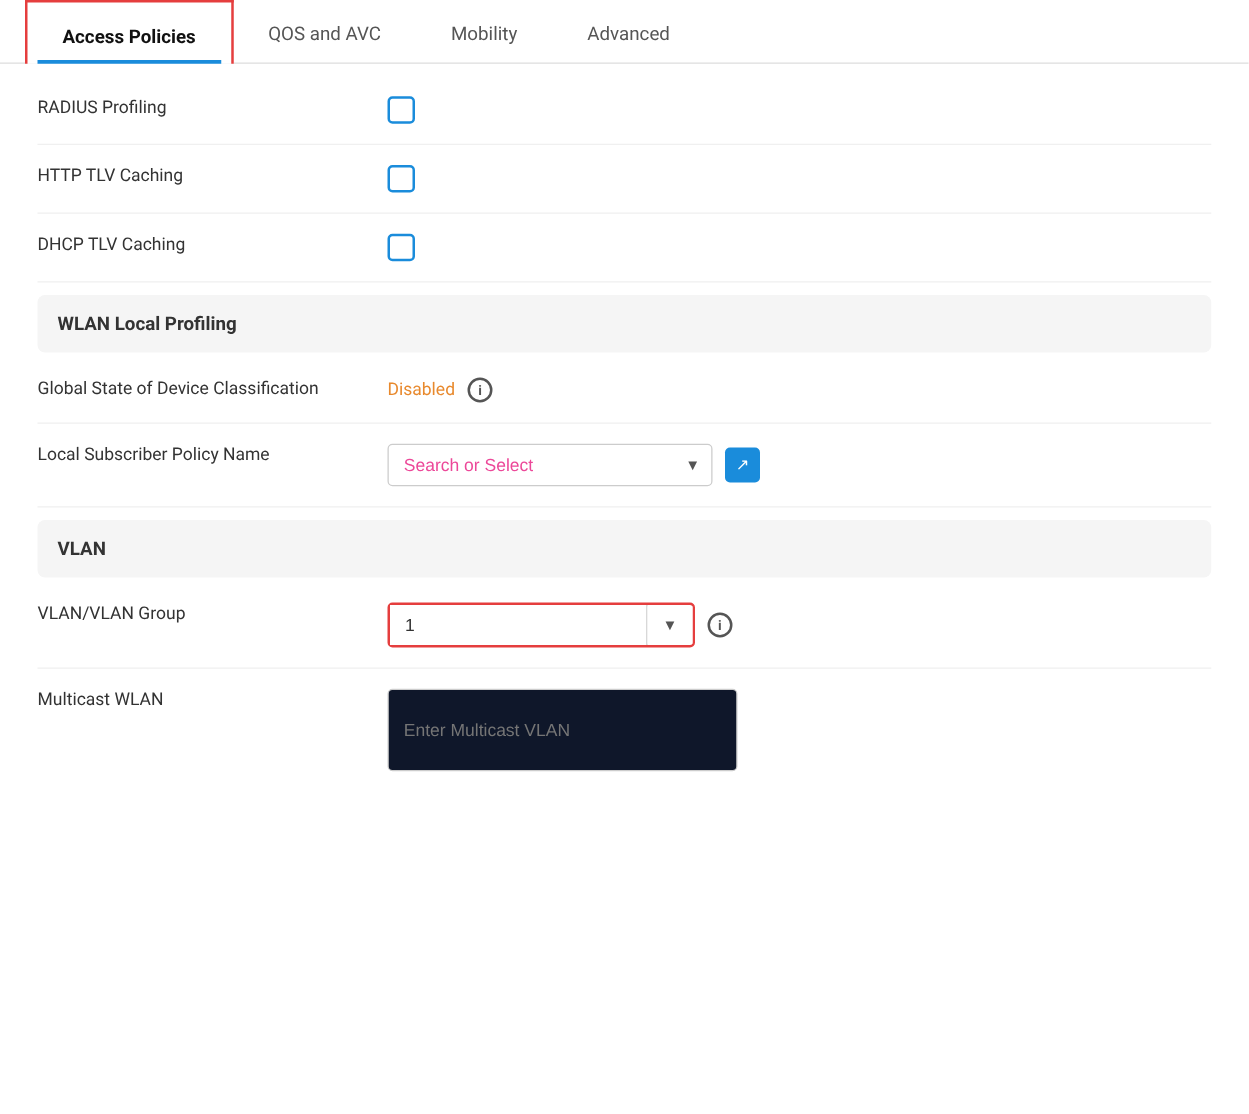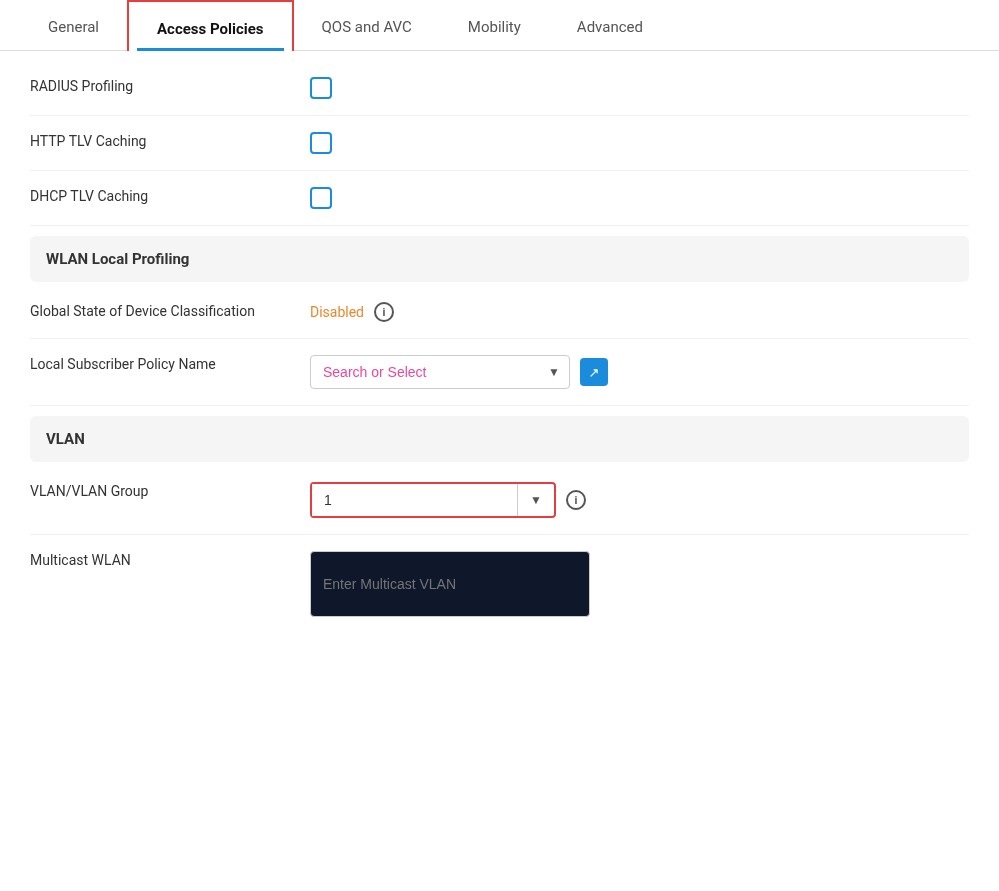--- a/index.html
+++ b/index.html
@@ -198,23 +198,20 @@
       color: #999;
       background: #0f172a;
       min-width: 280px;
       outline: none;
     }
   </style>
 </head>
 <body>
 
 <div class="tab-bar">
-  <div class="tab-item">
-    <span>General</span>
-  </div>
   <div class="tab-item active">
     <span>Access Policies</span>
   </div>
   <div class="tab-item">
     <span>QOS and AVC</span>
   </div>
   <div class="tab-item">
     <span>Mobility</span>
   </div>
   <div class="tab-item">

